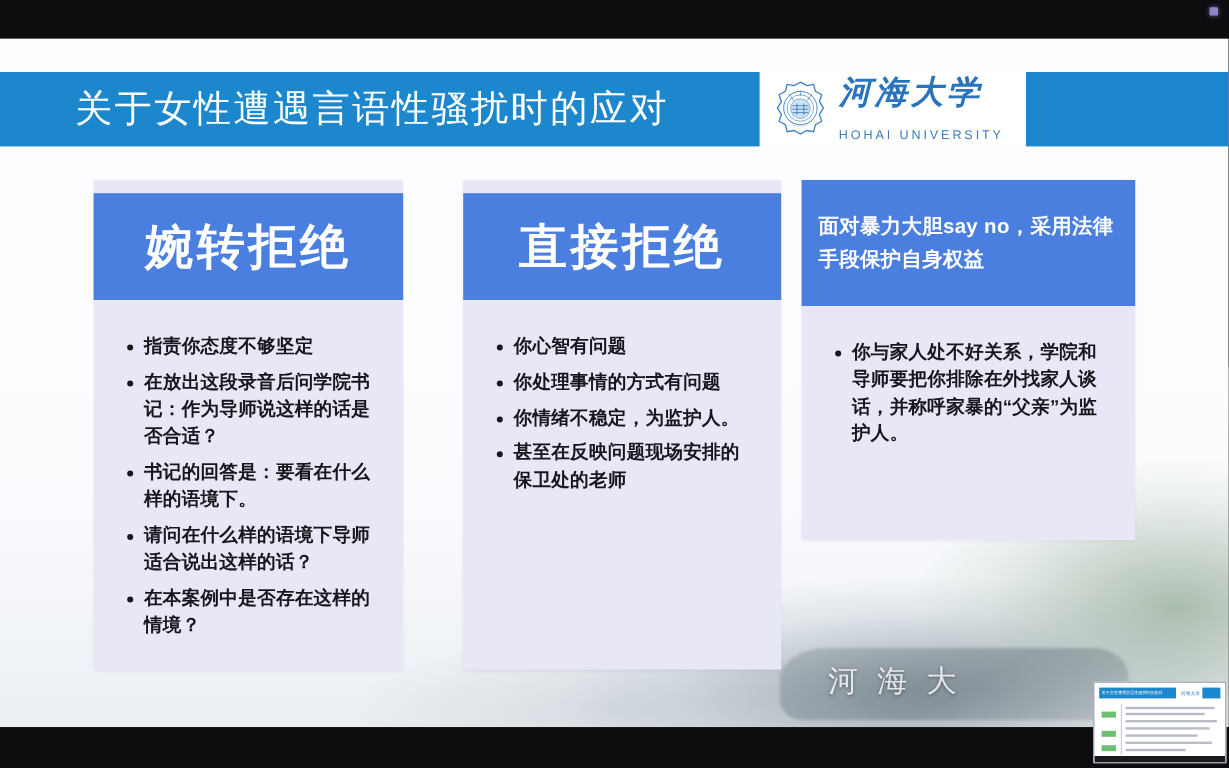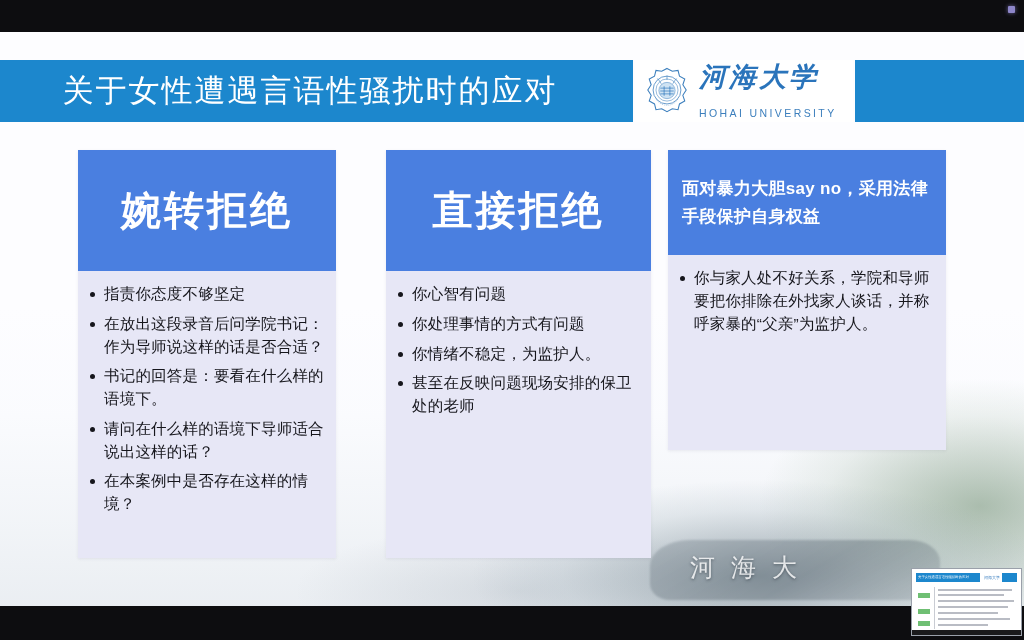--- a/index.html
+++ b/index.html
@@ -182,41 +182,43 @@
 
   .column-header {
     background: #4a7fe0;
     box-sizing: border-box;
     display: flex;
     align-items: center;
     justify-content: center;
     color: #ffffff;
   }
   .column-header.big {
-    height: 121px;
+    height: 89px;
     font-family: "Liberation Sans", "DejaVu Sans", sans-serif;
     font-size: 40px;
     font-weight: 700;
     letter-spacing: 3px;
     white-space: nowrap;
+    margin-top: 11px;
   }
   .column-header.small {
     height: 105px;
     padding: 0 14px;
     font-size: 17px;
     font-weight: 700;
     line-height: 1.6;
     text-align: left;
     letter-spacing: .3px;
   }
 
   .bullet-list {
-    margin: 0;
+    margin: 16px;
     padding: 12px 10px 0 26px;
     list-style: none;
+    font-weight: bold;
   }
   .bullet-list li {
     position: relative;
     margin: 0 0 7px 0;
     font-size: 15.5px;
     line-height: 1.47;
     color: #16161c;
     letter-spacing: .2px;
   }
   .bullet-list li::before {

